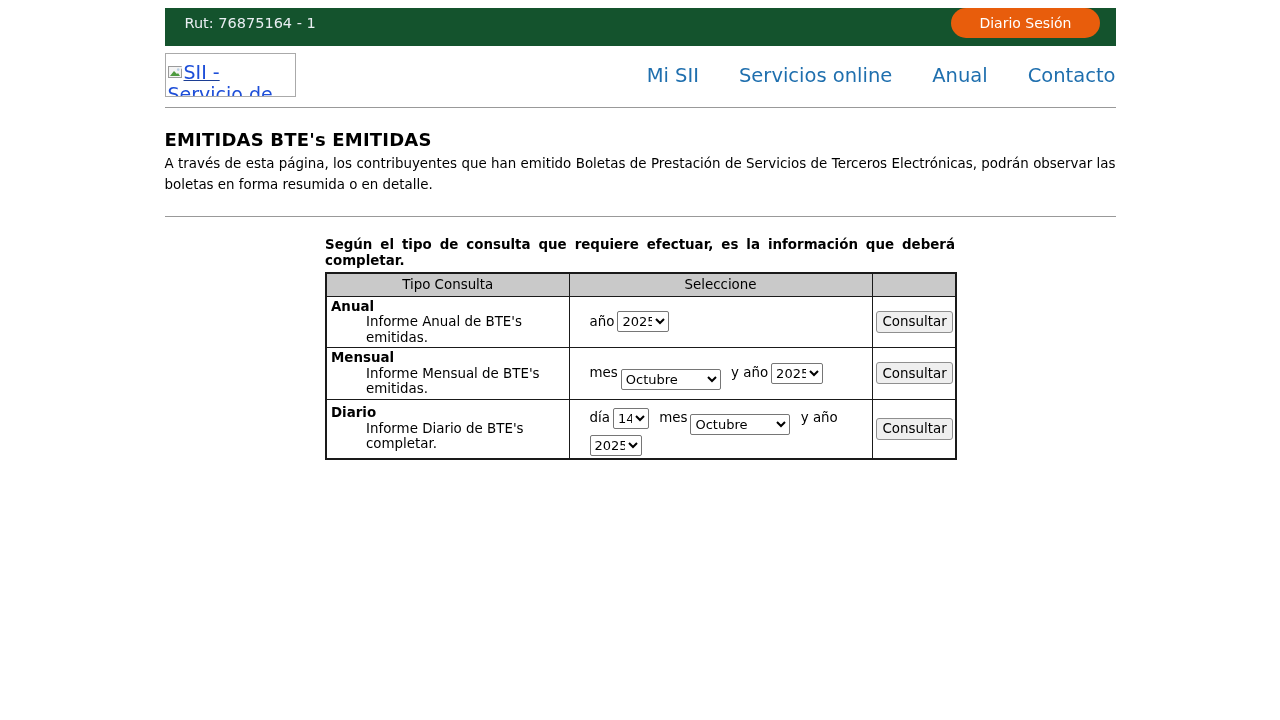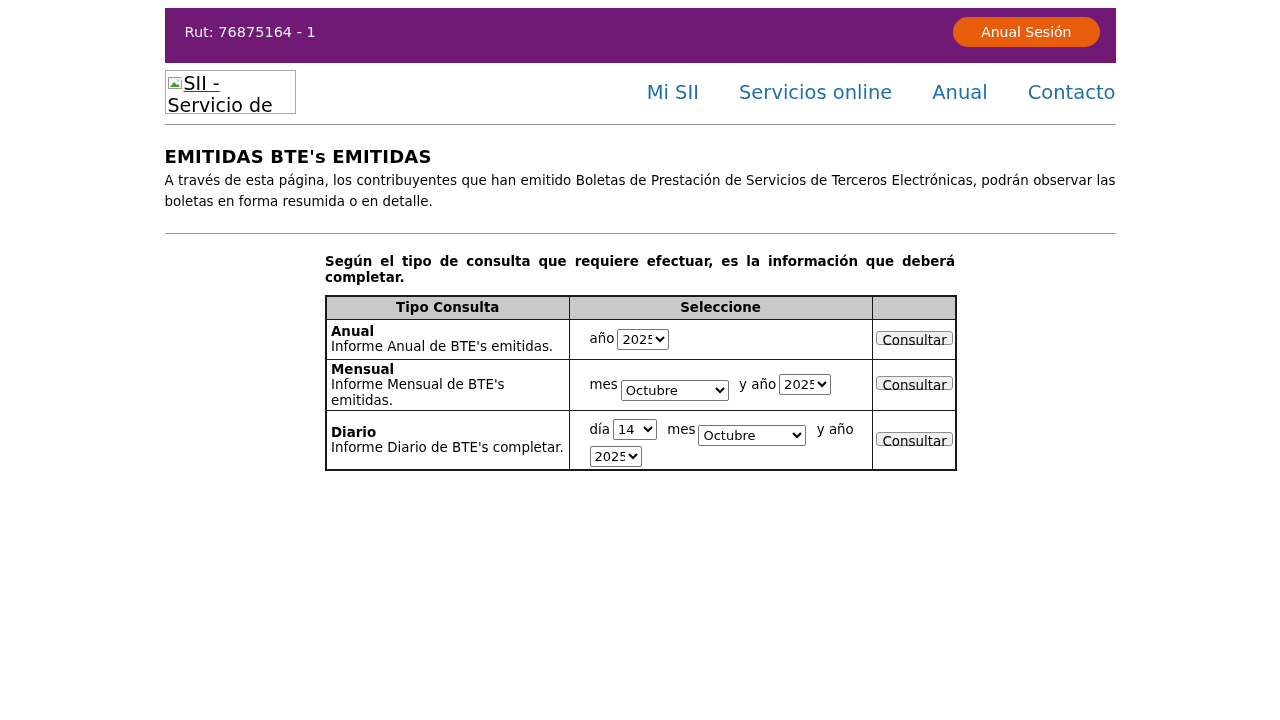--- a/index.html
+++ b/index.html
@@ -9,22 +9,22 @@
     font-size: 13.4px;
     color: #000;
     width: 1280px;
     height: 720px;
     overflow: hidden;
   }
   .container { width: 951px; margin: 0 auto; padding-top: 8px; }
 
   
   .topbar {
-    height: 55px;
-    background: #701a75;
+    height: 38px;
+    background: #14532d;
     display: flex;
     align-items: center;
     justify-content: space-between;
     padding: 0 16px 8px 20px;
   }
   .rut-text { color: #e9eef2; font-size: 14.5px; }
   .logout-btn {
     background: #e85d0c;
     color: #ffffff;
     border: none;
@@ -40,22 +40,22 @@
     display: flex;
     align-items: center;
     justify-content: space-between;
     padding: 7px 0 10px 0;
   }
   .logo-box {
     width: 131px;
     height: 44px;
     border: 1px solid #aaaaaa;
     overflow: hidden;
-    padding: 1px 2px;
-    color: #000000;
+    padding: 7px 2px;
+    color: #1d4ed8;
     font-size: 19px;
     line-height: 1.18;
     text-decoration: underline;
     text-decoration-color: #1c3e94;
     display: block;
   }
   .broken-img-icon { display: inline-block; vertical-align: baseline; margin-right: 1px; }
   .main-nav { display: flex; gap: 40px; }
   .main-nav a {
     color: #1f6fae;
@@ -82,82 +82,82 @@
     text-align: justify;
     line-height: 21px;
   }
 
   
   .consulta-block { width: 630px; margin: 20px auto 0 auto; }
   .instruction {
     font-weight: bold;
     text-align: justify;
     line-height: 15.5px;
-    margin-bottom: 10px;
+    margin-bottom: 4px;
   }
   table.consulta-table {
     width: 630px;
     border-collapse: collapse;
     table-layout: fixed;
     font-size: 13.4px;
   }
   .consulta-table th, .consulta-table td {
     border: 1px solid #1a1a1a;
   }
   .consulta-table { border: 2px solid #1a1a1a; }
   .consulta-table th {
     background: #c9c9c9;
-    font-weight: bold;
+    font-weight: normal;
     height: 23px;
     text-align: center;
     padding: 1px 2px;
   }
   .col-tipo { width: 243px; }
   .col-sel  { width: 303px; }
   .col-btn  { width: 84px; }
   .consulta-table td { height: 40px; padding: 2px 4px; vertical-align: middle; }
   .tipo-name { font-weight: bold; line-height: 15.5px; }
-  .tipo-desc { line-height: 15.5px; }
+  .tipo-desc { line-height: 15.5px; margin-left: 35px; }
   td.sel-cell { padding-left: 20px; }
   .sel-cell label { margin-right: 3px; }
   .sel-cell .lbl-gap { margin-left: 6px; }
   select {
     font-family: inherit;
     font-size: 13px;
     height: 21px;
     background: #ffffff;
     border: 1px solid #767676;
     border-radius: 2px;
     vertical-align: middle;
   }
   .sel-year { width: 52px; }
-  .sel-month { width: 108px; margin-top: 12px; }
-  .sel-day { width: 44px; }
+  .sel-month { width: 100px; margin-top: 12px; }
+  .sel-day { width: 36px; }
   td.btn-cell { text-align: center; padding: 2px 3px; }
   .consultar-btn {
     font-family: inherit;
     font-size: 13.4px;
     color: #000;
     background: #efefef;
     border: 1px solid #8f8f8f;
     border-radius: 3px;
     width: 77px;
-    height: 14px;
+    height: 22px;
     padding: 1px 6px;
     cursor: pointer;
   }
 </style>
 </head>
 <body>
 
 <div class="container">
 
   <div class="topbar">
     <span class="rut-text">Rut: 76875164 - 1</span>
-    <button class="logout-btn">Anual Sesión</button>
+    <button class="logout-btn">Diario Sesión</button>
   </div>
 
   <div class="header-row">
     <a class="logo-box">
       <span class="broken-img-icon">
         <svg width="15" height="13" viewBox="0 0 15 13">
           <rect x="0.5" y="0.5" width="13" height="11" fill="#f4f4f4" stroke="#9a9a9a"></rect>
           <polygon points="2,10 6,5 9,8 10,7 12,10" fill="#4e9a3f"></polygon>
           <circle cx="10.2" cy="3.6" r="1.3" fill="#b9cfe4"></circle>
           <polygon points="13.5,0.5 14.5,0.5 14.5,4 13,2" fill="#ffffff"></polygon>

